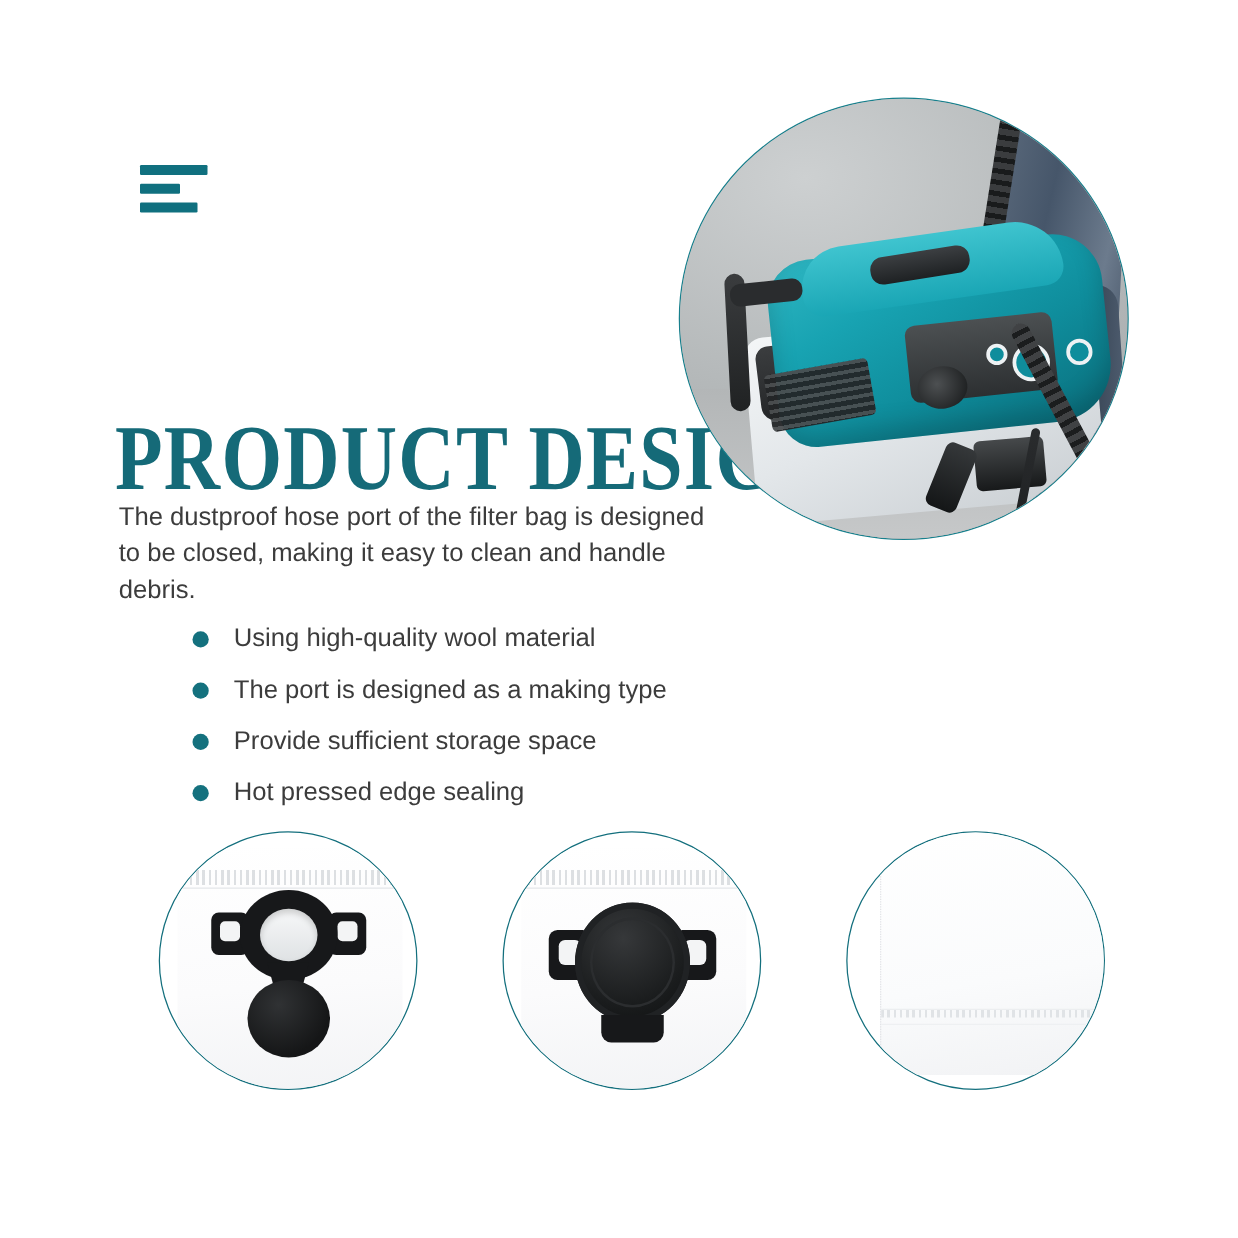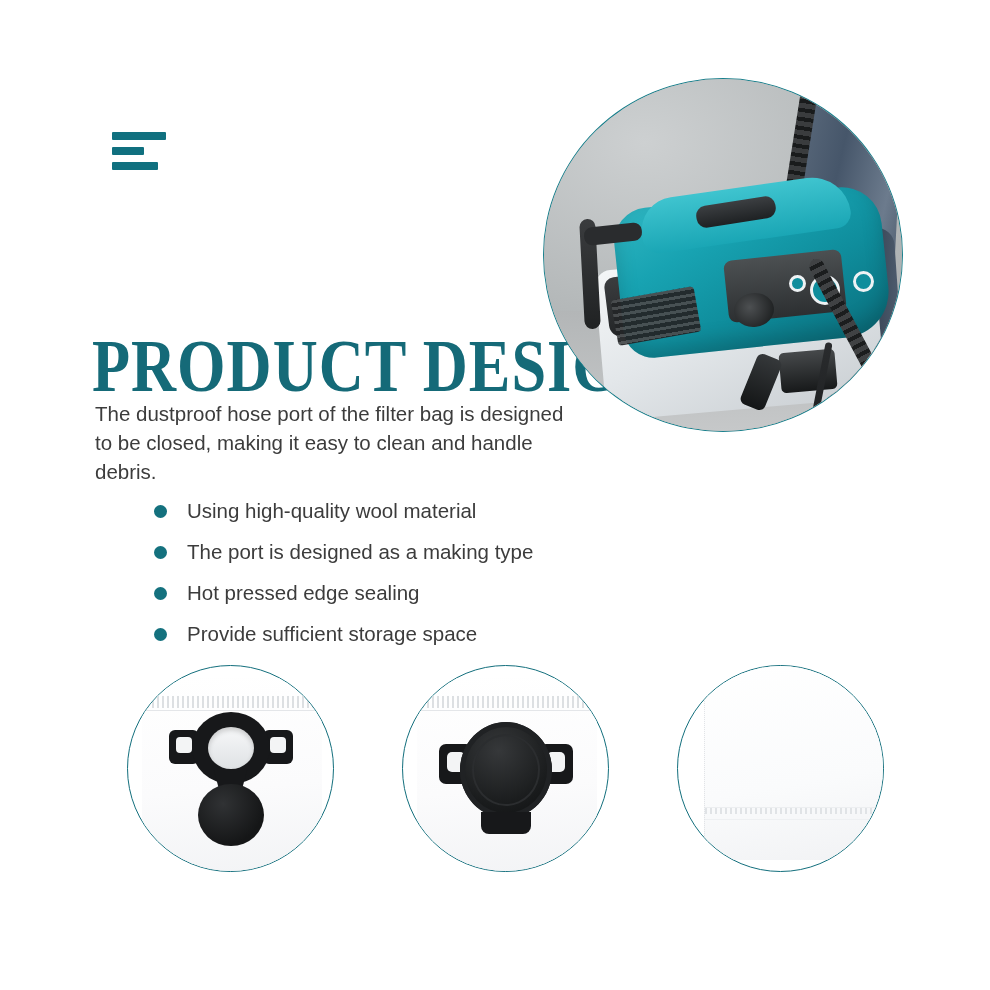--- a/index.html
+++ b/index.html
@@ -387,25 +387,25 @@
     <li>
       <span class="dot"></span>
       <span>Using high-quality wool material</span>
     </li>
     <li>
       <span class="dot"></span>
       <span>The port is designed as a making type</span>
     </li>
     <li>
       <span class="dot"></span>
-      <span>Hot pressed edge sealing</span>
+      <span>Provide sufficient storage space</span>
     </li>
     <li>
       <span class="dot"></span>
-      <span>Provide sufficient storage space</span>
+      <span>Hot pressed edge sealing</span>
     </li>
   </ul>
 
   <div class="hero">
     <div class="wall"></div>
     <div class="floor"></div>
     <div class="leg"></div>
     <div class="leg2"></div>
     <div class="shoe"></div>
     <div class="hose-up"></div>

